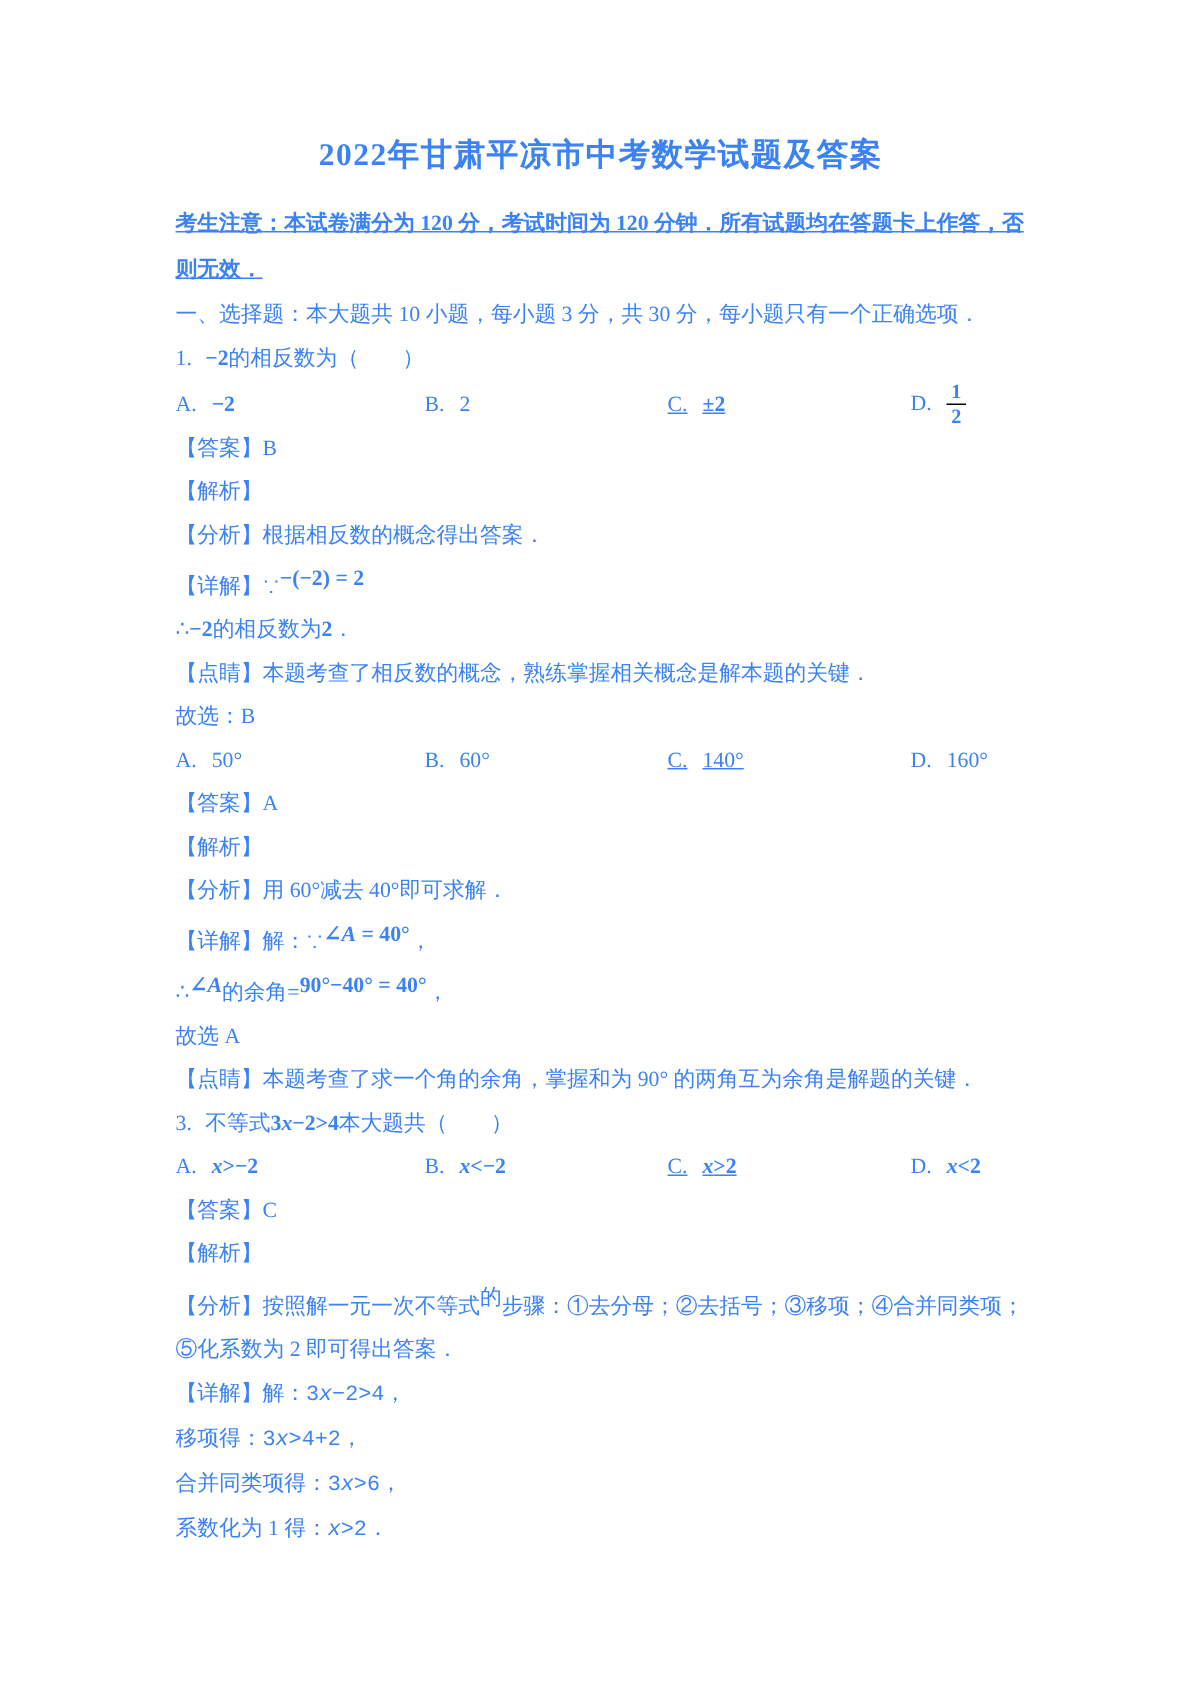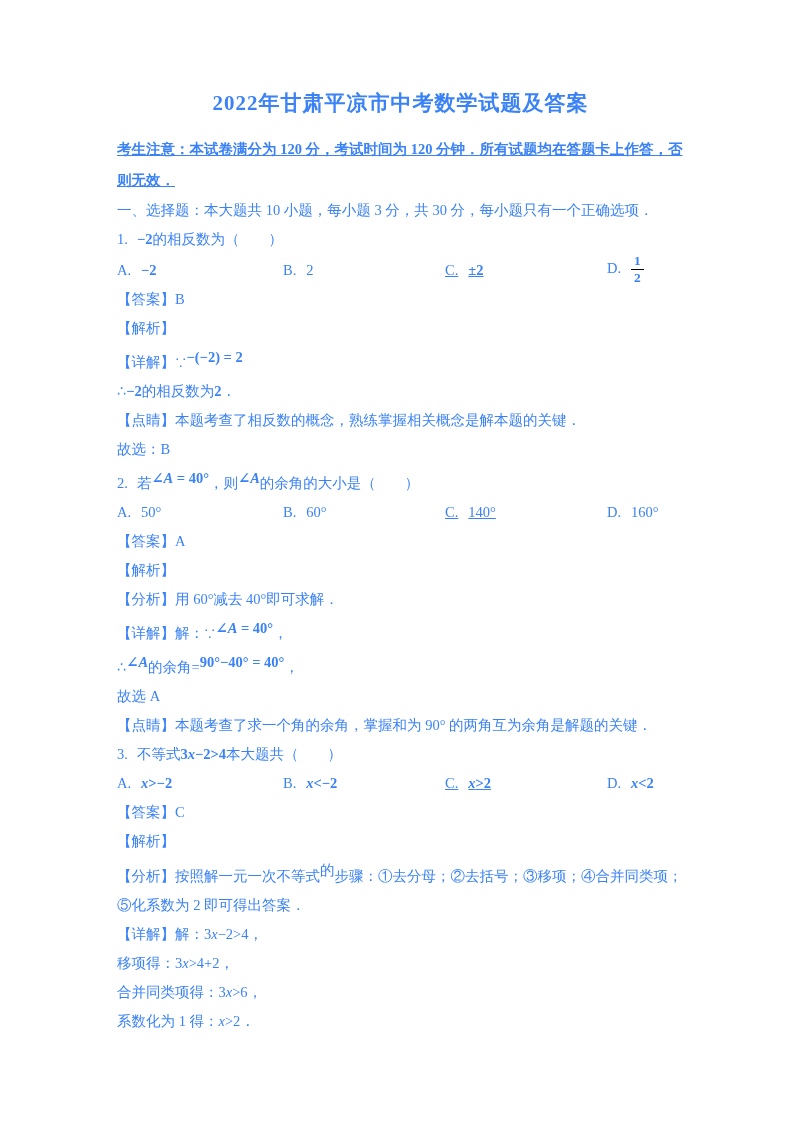--- a/index.html
+++ b/index.html
@@ -26,21 +26,21 @@
     margin: 0 0 16px 0;
     letter-spacing: 1px;
   }
   .notice { font-weight: bold; line-height: 31px; text-decoration: underline; }
   .section-hd { font-weight: normal; white-space: nowrap; }
   .math {
     font-family: "Liberation Serif", "DejaVu Serif", serif;
     font-weight: bold;
   }
   .mi { font-style: italic; }
-  .plainmath { font-family: Liberation Serif, serif; }
+  .plainmath { font-family: Liberation Mono, monospace; }
   .raised { vertical-align: 5px; }
   .raised-de { vertical-align: 6px; display: inline-block; }
   .qnum { margin-right: 9px; }
   .opts { display: flex; align-items: flex-end; }
   .opt-a { width: 166px; }
   .opt-b { width: 162px; }
   .opt-c { width: 162px; text-decoration: underline; }
   .opt-d { flex: 1; }
   .olabel { margin-right: 10px; }
   .frac {
@@ -69,26 +69,26 @@
 
   <div class="opts">
     <span class="opt-a"><span class="olabel">A.</span><span class="math">−2</span></span>
     <span class="opt-b"><span class="olabel">B.</span><span>2</span></span>
     <span class="opt-c"><span class="olabel">C.</span><span class="math">±2</span></span>
     <span class="opt-d"><span class="olabel">D.</span><span class="frac"><span class="fnum">1</span><span class="fden">2</span></span></span>
   </div>
 
   <p><span>【答案】</span><span>B</span></p>
   <p><span>【解析】</span></p>
+  <p><span>【分析】</span><span>根据相反数的概念得出答案．</span></p>
   <p><span>【详解】</span><span>∵</span><span class="math raised">−(−2) = 2</span></p>
   <p><span>∴</span><span class="math">−2</span><span>的相反数为</span><span class="math">2</span><span>．</span></p>
   <p><span>【点睛】</span><span>本题考查了相反数的概念，熟练掌握相关概念是解本题的关键．</span></p>
   <p>故选：B</p>
 
-  <p><span class="qnum">2.</span><span>若</span><span class="math raised"><span>∠</span><span class="mi">A</span><span> = 40°</span></span><span>，则</span><span class="math raised"><span>∠</span><span class="mi">A</span></span><span>的余角的大小是（　　）</span></p>
 
   <div class="opts">
     <span class="opt-a"><span class="olabel">A.</span><span>50°</span></span>
     <span class="opt-b"><span class="olabel">B.</span><span>60°</span></span>
     <span class="opt-c"><span class="olabel">C.</span><span>140°</span></span>
     <span class="opt-d"><span class="olabel">D.</span><span>160°</span></span>
   </div>
 
   <p><span>【答案】</span><span>A</span></p>
   <p><span>【解析】</span></p>

